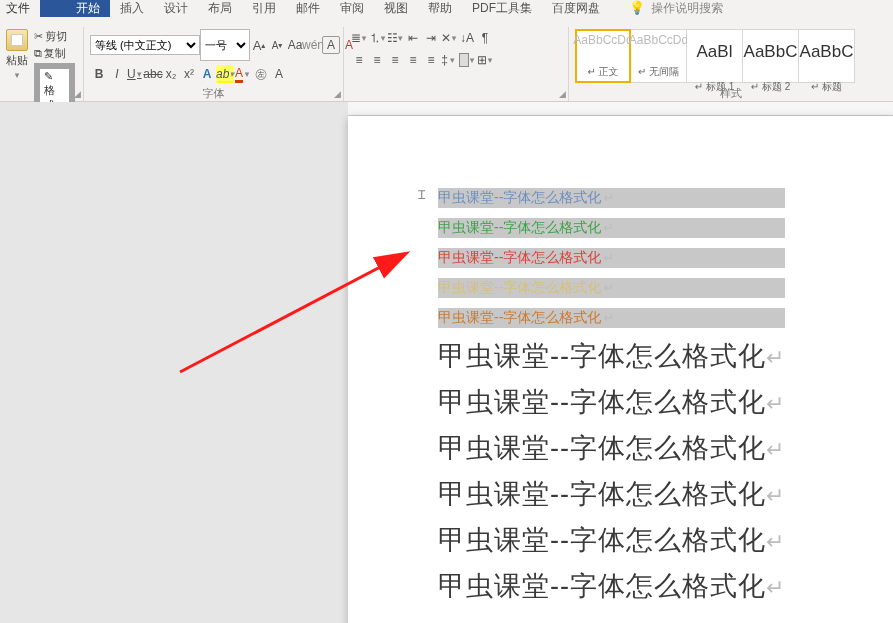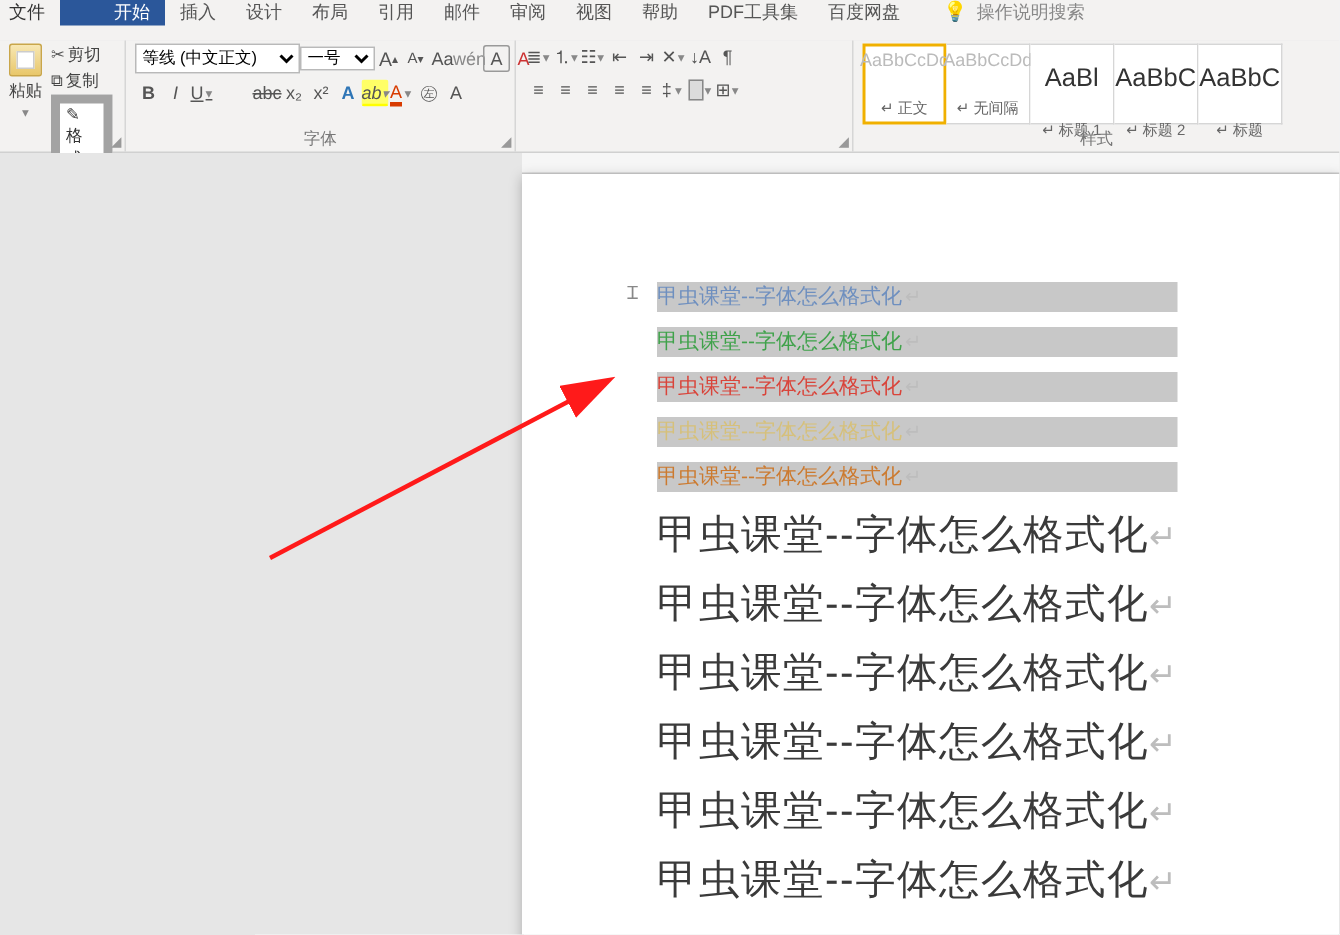--- a/index.html
+++ b/index.html
@@ -28,25 +28,25 @@
 .launcher { position:absolute; right:2px; bottom:2px; font-size:9px; color:#999; cursor:pointer;}
 
 
 .clip-big { width:30px; display:flex; flex-direction:column; align-items:center; font-size:11px; color:#444; gap:2px; cursor:pointer;}
 .paste-ico { width:22px; height:22px; background:linear-gradient(#f7e7b3,#e8c76a); border:1px solid #c9a64a; border-radius:2px; position:relative;}
 .paste-ico::after{content:"";position:absolute;inset:4px;background:#fff;border:1px solid #ccc;}
 .scissors{color:#555;}
 
 
 select.fontname{width:110px;height:20px;font-size:11px;border:1px solid #b9b9b9;background:#fff;}
-select.fontsize{width:50px;height:16px;font-size:11px;border:1px solid #b9b9b9;background:#fff;}
+select.fontsize{width:50px;height:32px;font-size:11px;border:1px solid #b9b9b9;background:#fff;}
 .b{font-weight:bold;}
 .i{font-style:italic;}
 .u{text-decoration:underline;}
-.s{text-decoration:line-through;margin-left:25px;}
+.s{text-decoration:line-through;}
 .hl{background:#ffff66;border-bottom:2px solid #ffff00;font-style:italic;}
 .fc{color:#d83b01;}
 .shade-box{width:14px;height:14px;border:1px solid #888;background:#dcdcdc;}
 
 
 .styles-gal{display:flex;gap:0;}
 .style-card{width:56px;height:54px;border:1px solid #d6d6d6;border-left:none;display:flex;flex-direction:column;align-items:center;justify-content:center;font-size:11px;color:#666;cursor:pointer;background:#fff;}
 .style-card:first-child{border-left:1px solid #d6d6d6;}
 .style-card .samp{font-size:12px;color:#bbb;}
 .style-card .samp.big{font-size:17px;color:#333;margin-top:24px;}

